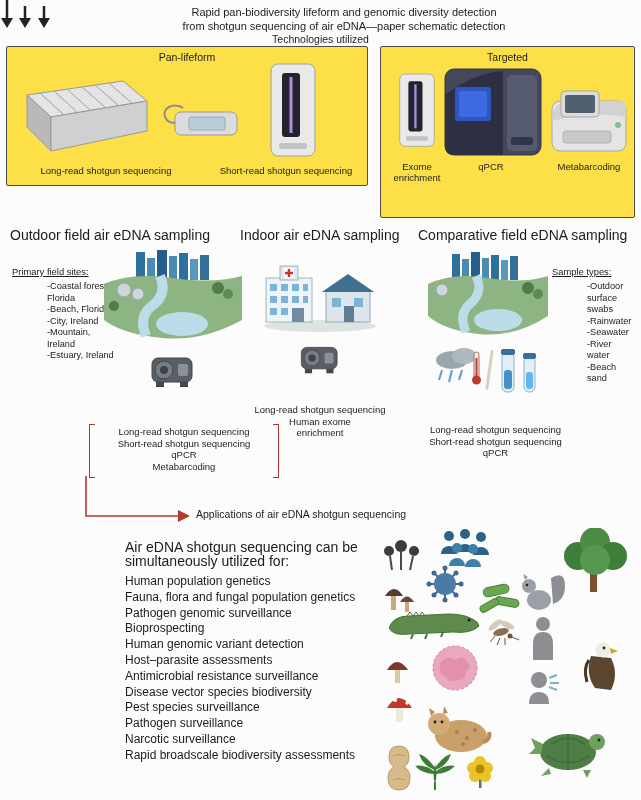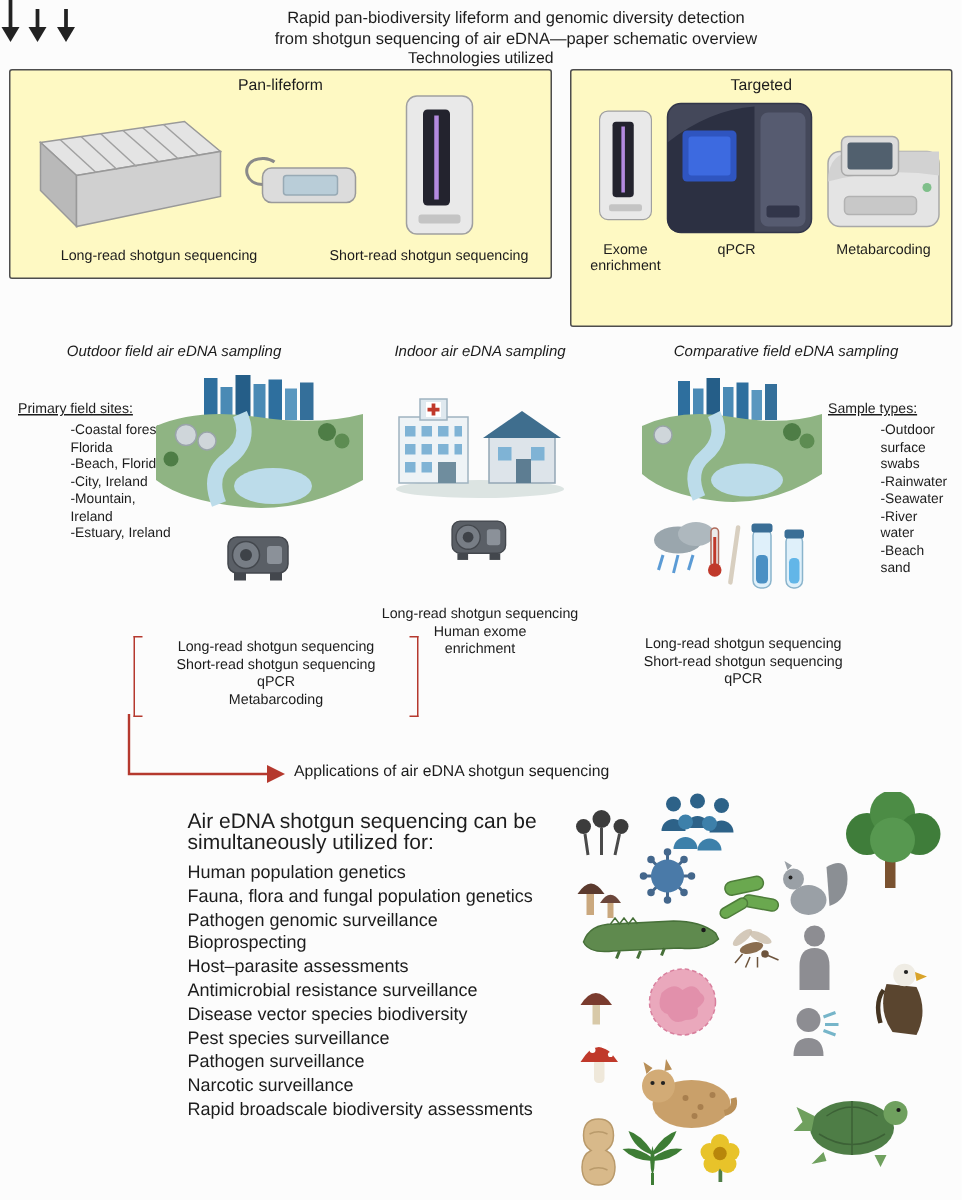--- a/index.html
+++ b/index.html
@@ -2,44 +2,44 @@
 <html style="--red: #b5392e;"><head>
 <meta charset="utf-8">
 <style>
   * { margin:0; padding:0; box-sizing:border-box; }
   body { background:#ffffff; font-family:"Liberation Sans", sans-serif; }
   .canvas { position:relative; width:641px; height:800px; margin:0 auto; background:#fcfcfc; color:#1c1c1c; overflow:hidden; }
   .abs { position:absolute; }
   .ctr { text-align:center; }
   .t11 { font-size:11px; line-height:13.5px;padding-left:47px; }
   .t105 { font-size:10.5px; line-height:13px; }
-  .box { position:absolute; border:1.2px solid #4d4d4d; background:#fef9c3; border-radius:2px; }
+  .box { position:absolute; border:1.2px solid #4d4d4d; background:#fde047; border-radius:2px; }
   .box-label { position:absolute; top:4px; left:0; right:0; text-align:center; font-size:10.5px; }
   .dev-label { position:absolute; font-size:9.5px; line-height:11px; text-align:center; }
-  .col-title { position:absolute; font-size:10px; text-align:center; line-height:12.5px;font-style:italic; }
+  .col-title { position:absolute; font-size:14px; text-align:left; line-height:12.5px; }
   .site-head { font-size:9.4px; text-decoration:underline; line-height:12px; }
   .site-list div { font-size:9.2px; line-height:11.5px;margin-left:35px; }
   .wf { position:absolute; text-align:center; }
   .wf .lines div { font-size:9.5px; line-height:11.6px; }
   .bracket { position:absolute; top:-2px; bottom:-2px; width:6px; }
   .bracket.l { left:-9px; border-left:1.5px solid var(--red); border-top:1.5px solid var(--red); border-bottom:1.5px solid var(--red); }
   .bracket.r { right:-9px; border-right:1.5px solid var(--red); border-top:1.5px solid var(--red); border-bottom:1.5px solid var(--red); }
   .red-stroke { stroke:var(--red); }
   .red-fill { fill:var(--red); }
   .apps-list div { font-size:12px; line-height:15.8px; }
 </style>
 </head>
 <body>
 
 <div class="canvas">
 
   
   <div class="abs ctr t11" style="left:0;right:0;top:6px">
     <div>Rapid pan-biodiversity lifeform and genomic diversity detection</div>
-    <div>from shotgun sequencing of air eDNA—paper schematic overview</div>
+    <div>from shotgun sequencing of air eDNA—paper schematic detection</div>
   </div>
 
   
   <div class="abs ctr t105" style="left:0;right:0;top:33px">Technologies utilized</div>
 
   
   <div class="box" style="left:6px;top:46px;width:362px;height:140px">
     <div class="box-label">Pan-lifeform</div>
 
     <svg class="abs" style="left:8px;top:26px" width="140" height="86" viewBox="0 0 140 86">
@@ -297,20 +297,21 @@
   <div class="abs t105" style="left:196px;top:508px">Applications of air eDNA shotgun sequencing</div>
 
   
   <div class="abs" style="left:125px;top:540px;width:272px;font-size:14px;line-height:14px">Air eDNA shotgun sequencing can be simultaneously utilized for:</div>
 
   <div class="abs apps-list" style="left:125px;top:574px;width:262px">
       <div>Human population genetics</div>
       <div>Fauna, flora and fungal population genetics</div>
       <div>Pathogen genomic surveillance</div>
       <div>Bioprospecting</div>
+      <div>Human genomic variant detection</div>
       <div>Host–parasite assessments</div>
       <div>Antimicrobial resistance surveillance</div>
       <div>Disease vector species biodiversity</div>
       <div>Pest species surveillance</div>
       <div>Pathogen surveillance</div>
       <div>Narcotic surveillance</div>
       <div>Rapid broadscale biodiversity assessments</div>
     </div>
 
   

